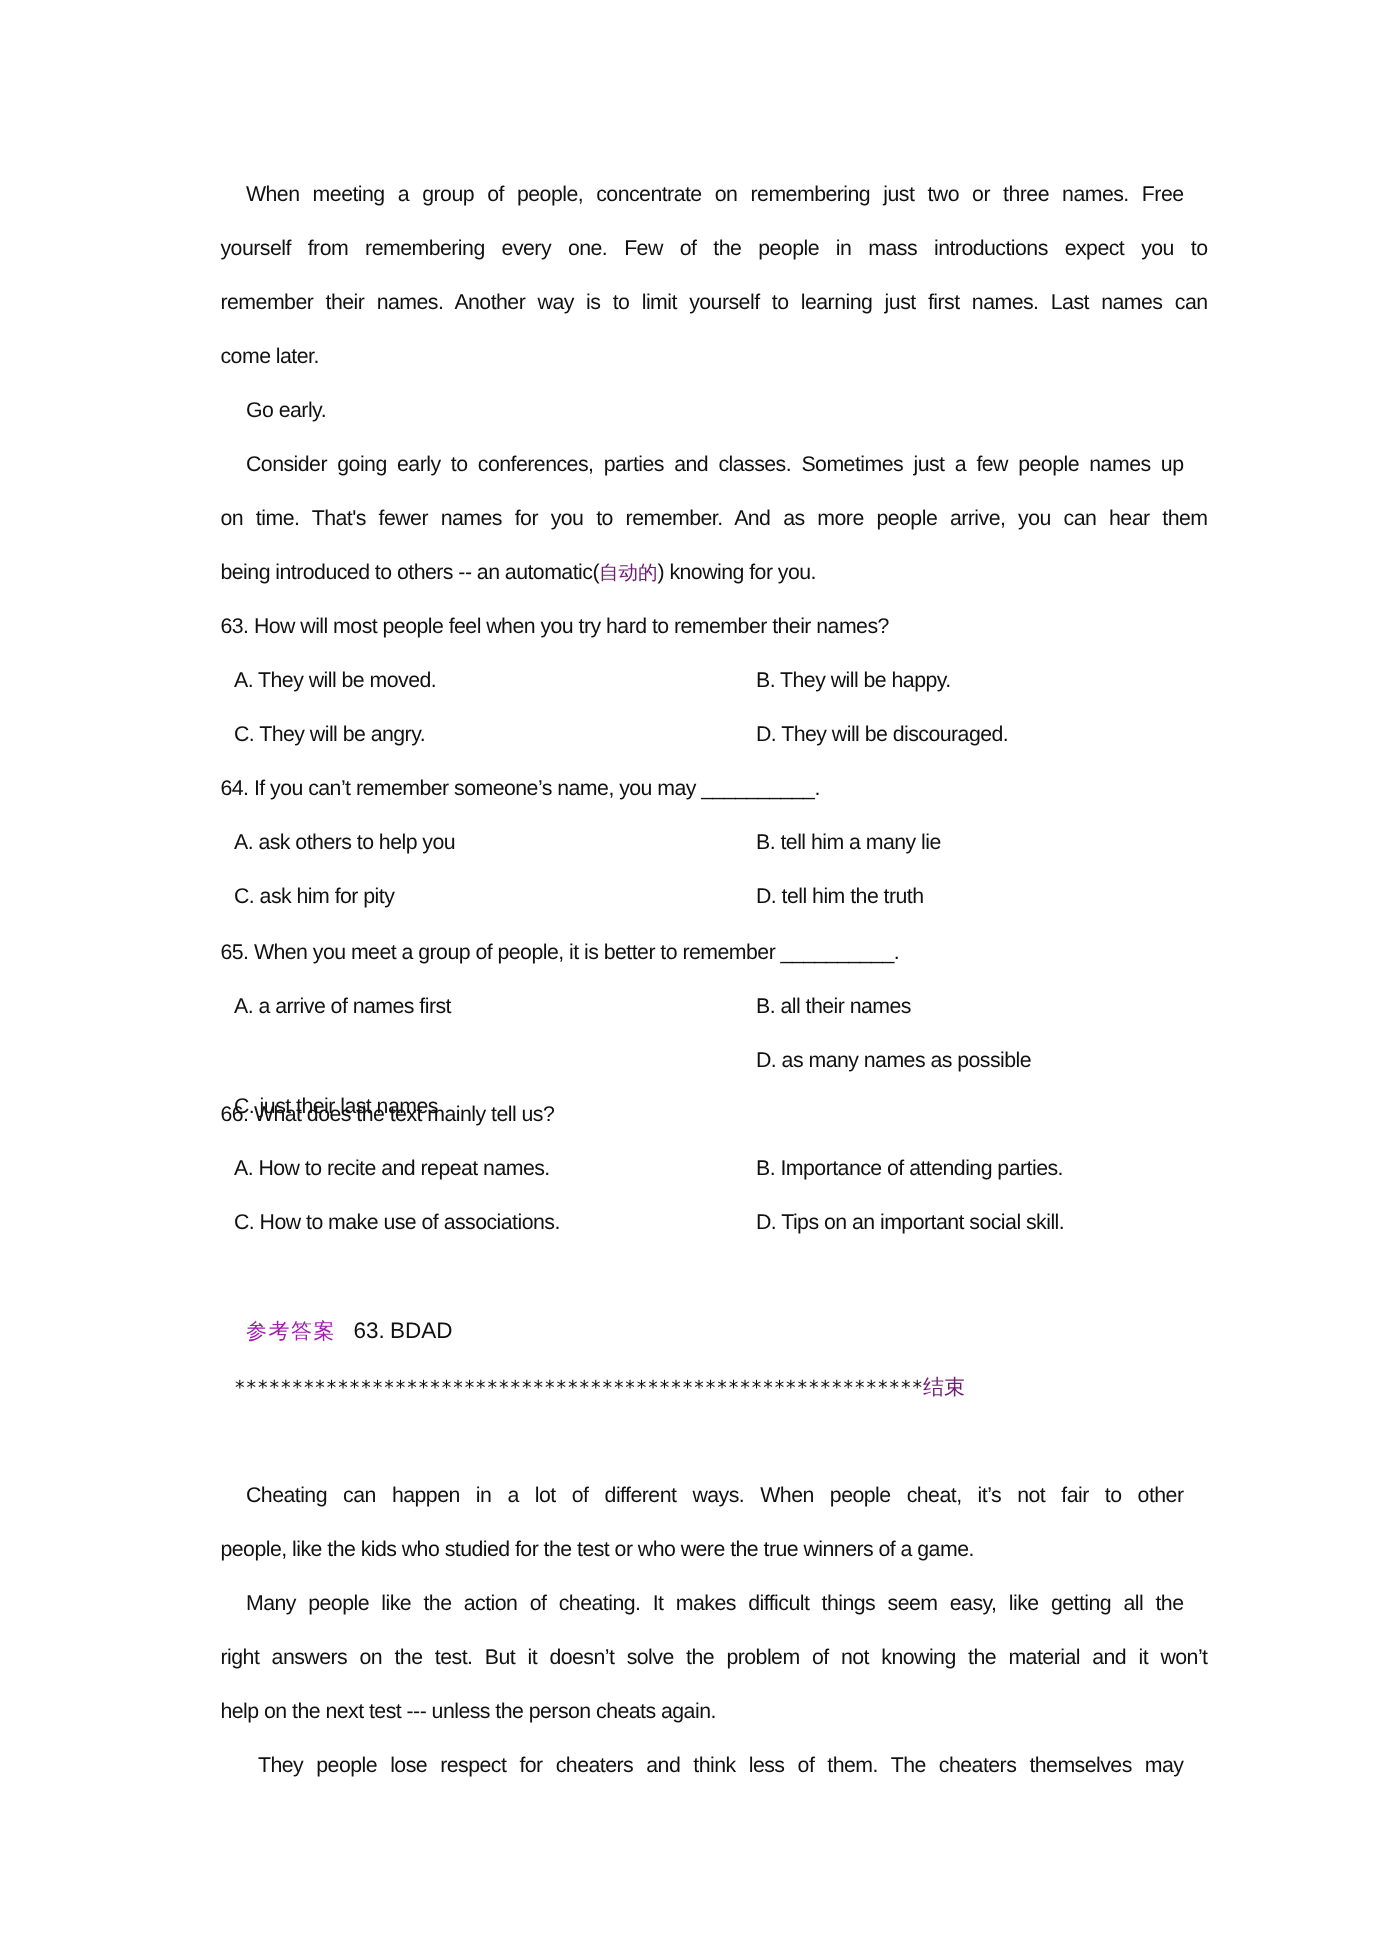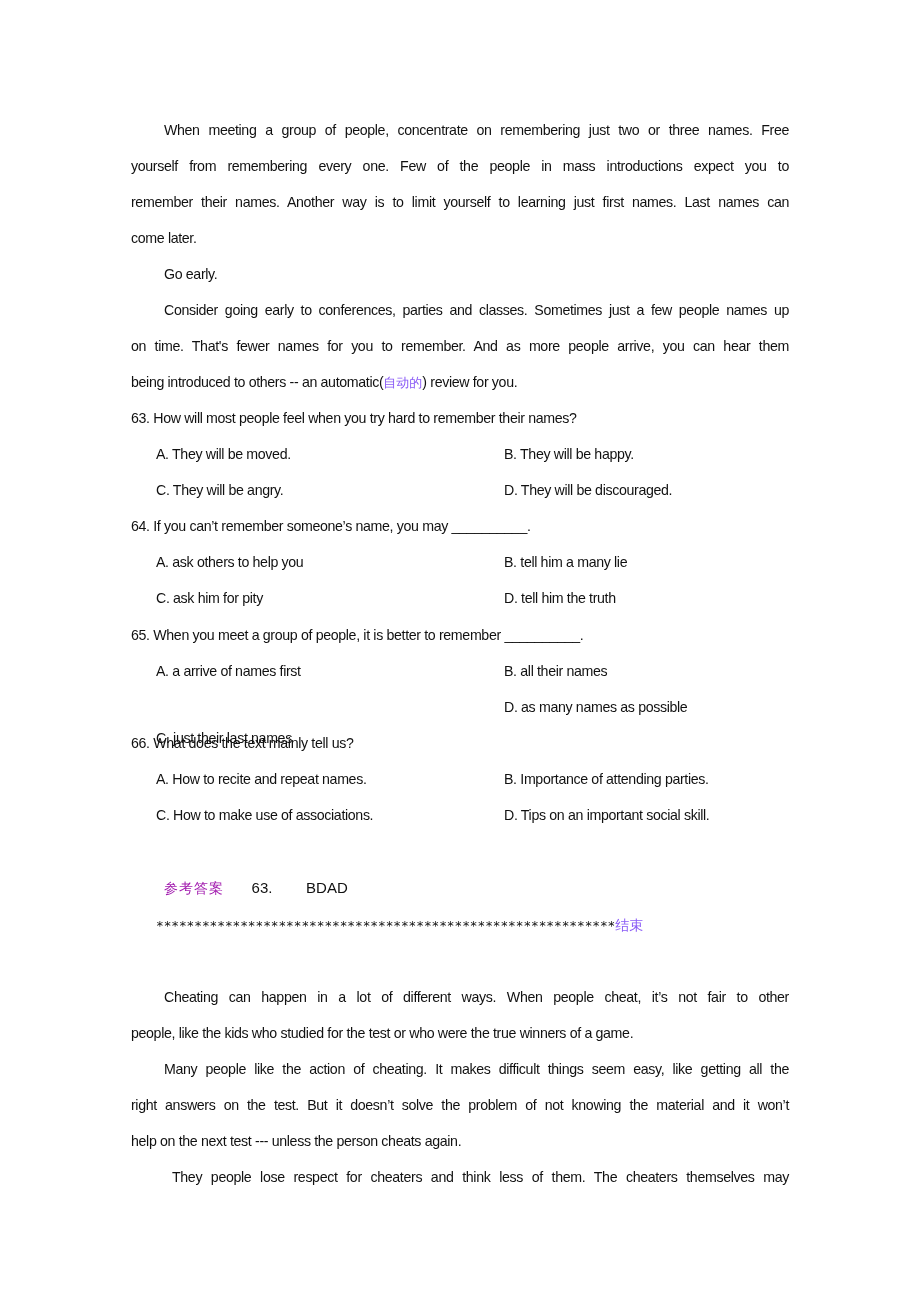--- a/index.html
+++ b/index.html
@@ -1,45 +1,45 @@
 <!DOCTYPE html>
 <html><head>
 <meta charset="utf-8">
 <style>
   html, body { margin: 0; padding: 0; background: #ffffff; }
   body { width: 920px; height: 1302px; position: relative; overflow: hidden;
          font-family: "Liberation Sans", sans-serif; color: #111111; }
   .page { position: absolute; left: 131px; top: 0; width: 658px; }
-  .line { position: absolute; left: 0; width: 658px; font-size: 14.2px; line-height: 20px;
+  .line { position: absolute; left: 16px; width: 658px; font-size: 14.2px; line-height: 20px;
           white-space: nowrap; letter-spacing: -0.35px; }
   .indent { left: 33px; width: 625px; }
   .justify { text-align: justify; text-align-last: justify; white-space: normal; }
   .bold { font-weight: normal; }
   .opt-a { left: 25px; width: 320px; }
   .opt-b { left: 373px; width: 300px; }
-  .cjk { font-family: "DejaVu Sans", sans-serif; font-size: 13px; color: #8b5cf6; letter-spacing: 0; }
+  .cjk { font-family: "DejaVu Sans", sans-serif; font-size: 13px; color: #701a75; letter-spacing: 0; }
   .answer-label { font-family: "DejaVu Sans", sans-serif; font-size: 14px; color: #a21caf; letter-spacing: 1px; }
   .answer-val { font-size: 15px; letter-spacing: 0; }
   .stars { font-family: "DejaVu Sans Mono", sans-serif; font-size: 12.8px; letter-spacing: -0.05px; }
 </style>
 </head>
 <body>
 
 <div class="page">
 
   <div class="line indent justify" style="top:120px">When meeting a group of people, concentrate on remembering just two or three names. Free</div>
   <div class="line justify" style="top:156px">yourself from remembering every one. Few of the people in mass introductions expect you to</div>
   <div class="line justify" style="top:192px">remember their names. Another way is to limit yourself to learning just first names. Last names can</div>
   <div class="line" style="top:228px">come later.</div>
 
   <div class="line indent bold" style="top:264px">Go early.</div>
 
   <div class="line indent justify" style="top:300px">Consider going early to conferences, parties and classes. Sometimes just a few people names up</div>
   <div class="line justify" style="top:336px">on time. That's fewer names for you to remember. And as more people arrive, you can hear them</div>
-  <div class="line" style="top:372px"><span>being introduced to others -- an automatic(</span><span class="cjk">自动的</span><span>) review for you.</span></div>
+  <div class="line" style="top:372px"><span>being introduced to others -- an automatic(</span><span class="cjk">自动的</span><span>) knowing for you.</span></div>
 
   <div class="line" style="top:408px">63. How will most people feel when you try hard to remember their names?</div>
   <div class="line opt-a" style="top:444px">A. They will be moved.</div>
   <div class="line opt-b" style="top:444px">B. They will be happy.</div>
   <div class="line opt-a" style="top:480px">C. They will be angry.</div>
   <div class="line opt-b" style="top:480px">D. They will be discouraged.</div>
 
   <div class="line" style="top:516px">64. If you can’t remember someone’s name, you may __________.</div>
   <div class="line opt-a" style="top:552px">A. ask others to help you</div>
   <div class="line opt-b" style="top:552px">B. tell him a many lie</div>
@@ -53,22 +53,22 @@
   <div class="line opt-b" style="top:697px">D. as many names as possible</div>
 
   <div class="line" style="top:733px">66. What does the text mainly tell us?</div>
   <div class="line opt-a" style="top:769px">A. How to recite and repeat names.</div>
   <div class="line opt-b" style="top:769px">B. Importance of attending parties.</div>
   <div class="line opt-a" style="top:805px">C. How to make use of associations.</div>
   <div class="line opt-b" style="top:805px">D. Tips on an important social skill.</div>
 
   <div class="line" style="top:878px; left:33px; width:400px;">
     <span class="answer-label">参考答案</span>
-    <span class="answer-val" style="margin-left:24px;">63.</span>
-    <span class="answer-val" style="margin-left:30px;">BDAD</span>
+    <span class="answer-val" style="margin-left:8px;">63.</span>
+    <span class="answer-val" style="margin-left:0;">BDAD</span>
   </div>
 
   <div class="line" style="top:915px; left:25px; width:600px;">
     <span class="stars">************************************************************</span><span class="cjk" style="font-size:14px;">结束</span>
   </div>
 
   <div class="line indent justify" style="top:987px">Cheating can happen in a lot of different ways. When people cheat, it’s not fair to other</div>
   <div class="line" style="top:1023px">people, like the kids who studied for the test or who were the true winners of a game.</div>
 
   <div class="line indent justify" style="top:1059px">Many people like the action of cheating. It makes difficult things seem easy, like getting all the</div>

